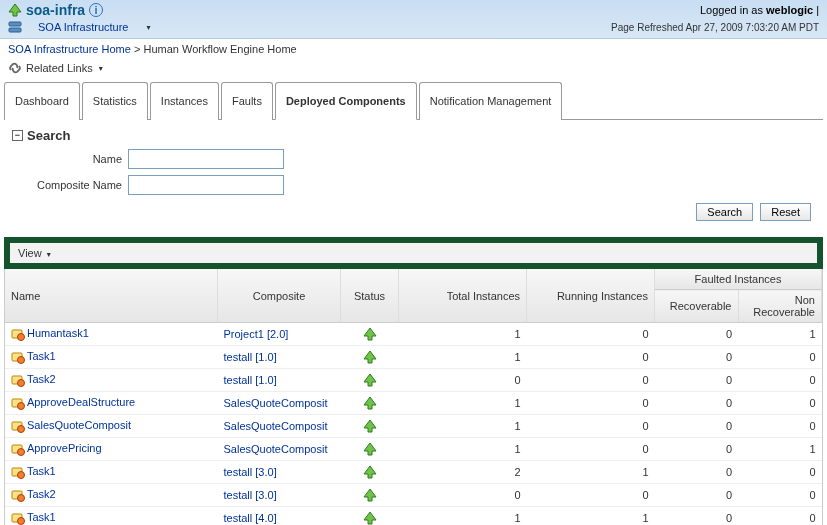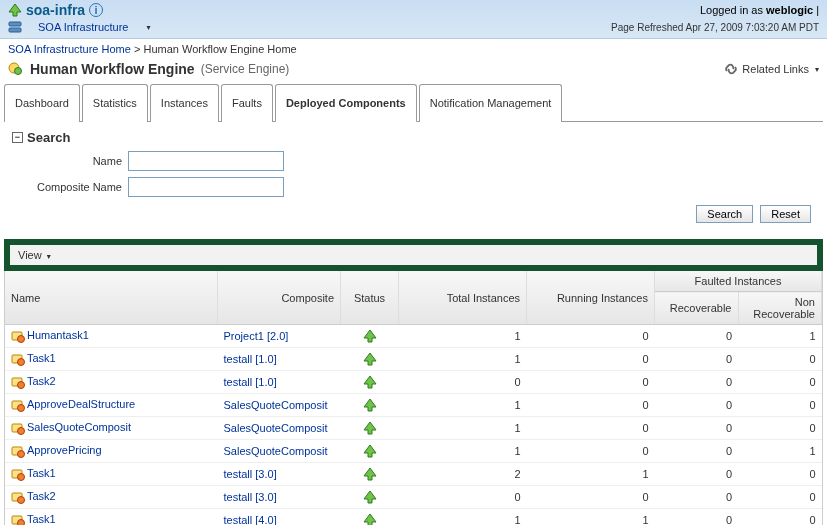--- a/index.html
+++ b/index.html
@@ -150,27 +150,20 @@
     </div>
     <div class="page-refreshed">Page Refreshed Apr 27, 2009 7:03:20 AM PDT</div>
   </div>
 </div>
 
 <div class="breadcrumb">
   <a href="#">SOA Infrastructure Home</a><span> &gt; </span><span>Human Workflow Engine Home</span>
 </div>
 
 <div class="page-header">
-  <div class="page-header-left">
-    <span><svg width="16" height="16">
-          <use href="#ico-engine"></use>
-        </svg></span>
-    <span class="page-title">Human Workflow Engine</span>
-    <span class="page-subtitle">(Service Engine)</span>
-  </div>
   <div class="related-links">
     <span><svg width="14" height="14">
           <use href="#ico-link"></use>
         </svg></span>
     <span>Related Links</span>
     <span class="dd-tri">▾</span>
   </div>
 </div>
 
 <div class="tabs">
@@ -206,21 +199,21 @@
     <span>View</span>
     <span class="dd-tri">▾</span>
   </span>
 </div>
 
 <div class="tbl-wrap">
 <table class="grid">
   <thead>
     <tr>
       <th rowspan="2" class="col-name" style="text-align:left">Name</th>
-      <th rowspan="2" class="col-comp" style="text-align:right">Composite</th>
+      <th rowspan="2" class="col-comp" style="text-align:center">Composite</th>
       <th rowspan="2" class="col-status">Status</th>
       <th rowspan="2" class="col-ti" style="text-align:right">Total Instances</th>
       <th rowspan="2" class="col-ri" style="text-align:right">Running Instances</th>
       <th colspan="2" class="group">Faulted Instances</th>
     </tr>
     <tr>
       <th class="col-rec" style="text-align:right">Recoverable</th>
       <th class="col-nrec" style="text-align:right">Non Recoverable</th>
     </tr>
   </thead>

